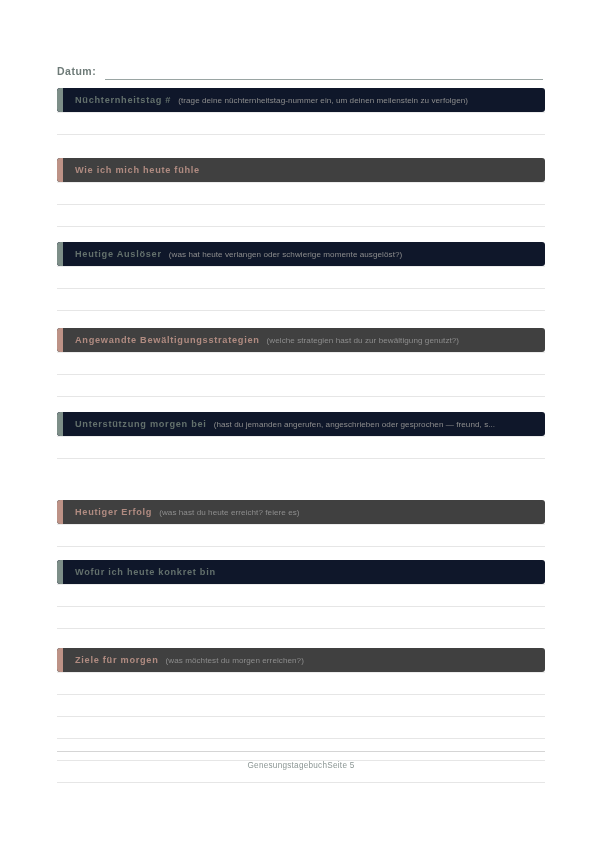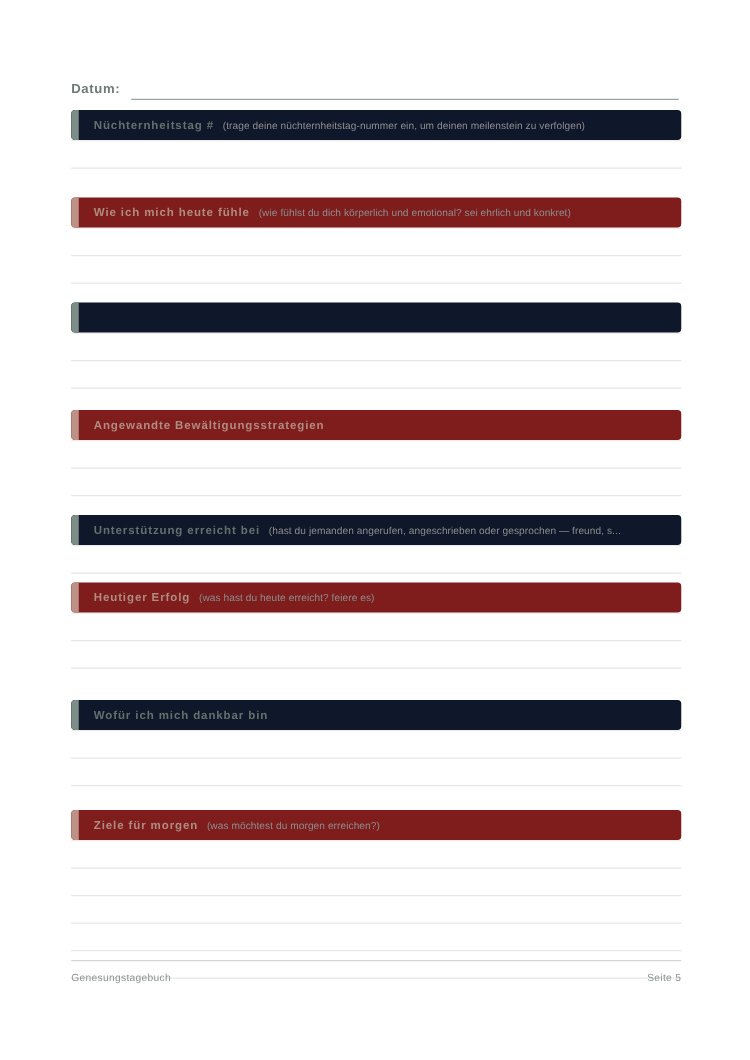--- a/index.html
+++ b/index.html
@@ -97,46 +97,46 @@
     line-height: 12px;
     margin-left: 7px;
   }
 
   
   .theme-green .sec-head { background: #0f172a; }
   .theme-green .accent   { background: #7d8e88; }
   .theme-green .sec-title{ color: #63706c; }
 
   
-  .theme-rose .sec-head { background: #7f1d1d; }
+  .theme-rose .sec-head { background: #404040; }
   .theme-rose .accent   { background: #bd9286; }
   .theme-rose .sec-title{ color: #b08b81; }
 
   
   .lines {
     margin-top: 0;
   }
   .wline {
     height: 21px;
     border-bottom: 1px solid #e6e6e6;
   }
   .wline:first-child {
     border-top: 1px solid #ececec;
   }
 
   
   .footer {
     position: absolute;
     left: 57px;
-    top: 768px;
+    top: 751px;
     width: 488px;
     border-top: 1px solid #d5d5d5;
     padding-top: 9px;
     display: flex;
-    justify-content: space-between;
+    justify-content: center;
     align-items: baseline;
   }
   .footer span {
     font-size: 8.2px;
     color: #8b9694;
     letter-spacing: 0.25px;
   }
 </style>
 </head>
 <body>
@@ -159,79 +159,83 @@
         </div>
         <div class="lines">
           <div class="wline"></div>
         </div>
       </div>
       <div class="section theme-rose" style="top: 158px;">
         <div class="sec-head">
           <div class="accent"></div>
           <div class="labels">
             <span class="sec-title">Wie ich mich heute fühle</span>
-            <span class="sec-hint">(wie fühlst du dich körperlich und emotional? sei ehrlich und konkret)</span>
           </div>
         </div>
         <div class="lines">
           <div class="wline"></div>
           <div class="wline"></div>
         </div>
       </div>
       <div class="section theme-green" style="top: 242px;">
         <div class="sec-head">
           <div class="accent"></div>
+          <div class="labels">
+            <span class="sec-title">Heutige Auslöser</span>
+            <span class="sec-hint">(was hat heute verlangen oder schwierige momente ausgelöst?)</span>
+          </div>
         </div>
         <div class="lines">
           <div class="wline"></div>
           <div class="wline"></div>
         </div>
       </div>
       <div class="section theme-rose" style="top: 328px;">
         <div class="sec-head">
           <div class="accent"></div>
           <div class="labels">
             <span class="sec-title">Angewandte Bewältigungsstrategien</span>
+            <span class="sec-hint">(welche strategien hast du zur bewältigung genutzt?)</span>
           </div>
         </div>
         <div class="lines">
           <div class="wline"></div>
           <div class="wline"></div>
         </div>
       </div>
       <div class="section theme-green" style="top: 412px;">
         <div class="sec-head">
           <div class="accent"></div>
           <div class="labels">
-            <span class="sec-title">Unterstützung erreicht bei</span>
+            <span class="sec-title">Unterstützung morgen bei</span>
             <span class="sec-hint">(hast du jemanden angerufen, angeschrieben oder gesprochen — freund, s...</span>
           </div>
         </div>
         <div class="lines">
           <div class="wline"></div>
         </div>
       </div>
-      <div class="section theme-rose" style="top: 466px;">
+      <div class="section theme-rose" style="top: 500px;">
         <div class="sec-head">
           <div class="accent"></div>
           <div class="labels">
             <span class="sec-title">Heutiger Erfolg</span>
             <span class="sec-hint">(was hast du heute erreicht? feiere es)</span>
           </div>
         </div>
         <div class="lines">
           <div class="wline"></div>
           <div class="wline"></div>
         </div>
       </div>
       <div class="section theme-green" style="top: 560px;">
         <div class="sec-head">
           <div class="accent"></div>
           <div class="labels">
-            <span class="sec-title">Wofür ich mich dankbar bin</span>
+            <span class="sec-title">Wofür ich heute konkret bin</span>
           </div>
         </div>
         <div class="lines">
           <div class="wline"></div>
           <div class="wline"></div>
         </div>
       </div>
       <div class="section theme-rose" style="top: 648px;">
         <div class="sec-head">
           <div class="accent"></div>

